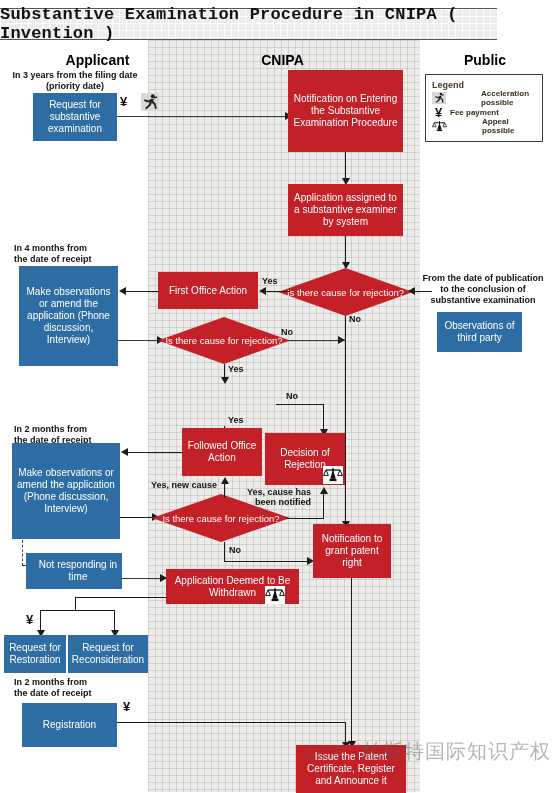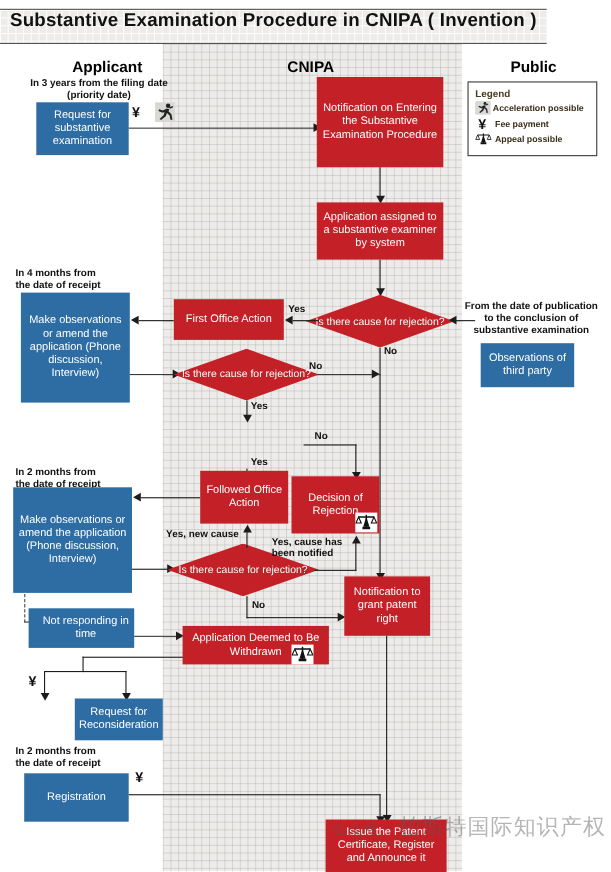--- a/index.html
+++ b/index.html
@@ -27,22 +27,22 @@
   }
 
   
   #titlebar{
     position:absolute;left:0;top:8px;width:497px;height:30px;
     background:#edecea;
     background-image:
       linear-gradient(to right, rgba(255,255,255,0.9) 1px, transparent 1px),
       linear-gradient(to bottom, rgba(255,255,255,0.9) 1px, transparent 1px);
     background-size:7px 7px;
-    display:flex;align-items:flex-start;justify-content:center;
-    border-top:1px solid #555;border-bottom:1px solid #555;
+    display:flex;align-items:center;justify-content:center;
+    border-top:1px solid #555;border-bottom:1px solid #555;font-family:Liberation Mono, monospace;
   }
   #titlebar .t{
     font-size:17px;font-weight:bold;color:#111;letter-spacing:.2px;
   }
 
   
   .colhead{
     position:absolute;font-size:14px;font-weight:bold;color:#000;
     text-align:center;
   }
@@ -83,30 +83,30 @@
     background:none;
     border-left:1.4px dashed #4a4a4a;width:0;
   }
   .arr{position:absolute;width:0;height:0;}
   .arr.r{border-top:4px solid transparent;border-bottom:4px solid transparent;border-left:7px solid #1c1c1c;}
   .arr.l{border-top:4px solid transparent;border-bottom:4px solid transparent;border-right:7px solid #1c1c1c;}
   .arr.d{border-left:4px solid transparent;border-right:4px solid transparent;border-top:7px solid #1c1c1c;}
   .arr.u{border-left:4px solid transparent;border-right:4px solid transparent;border-bottom:7px solid #1c1c1c;}
 
   
-  .elbl{position:absolute;font-size:9px;font-weight:bold;color:#111;line-height:10px;white-space:nowrap;}
+  .elbl{position:absolute;font-size:9px;font-weight:bold;color:#111;line-height:10px;white-space:nowrap;text-align:right;}
 
   
   #legend{
     position:absolute;border:1.5px solid #3a3a3a;background:#fff;
     box-sizing:border-box;padding:5px 6px;
   }
   #legend .lt{font-size:9px;font-weight:bold;color:#4a3b20;margin-bottom:1px;}
   #legend .row{display:flex;align-items:center;gap:2px;height:14px;}
-  #legend .row .tx{font-size:8px;color:#3a2f18;font-weight:bold;}
+  #legend .row .tx{font-size:8px;color:#3a2f18;font-weight:bold;margin-left:33px;}
 
   
   .ic{display:inline-block;text-align:center;line-height:1;}
   .ic-run{font-size:13px;color:#222;background:#d8d8d4;padding:0 1px;}
   .ic-yen{font-size:13px;color:#111;font-weight:bold;}
   .glyph{position:absolute;z-index:6;}
 
   
   #wm{
     position:absolute;right:4px;bottom:28px;
@@ -155,21 +155,21 @@
           <path d="M6.5 13 L13.5 13" stroke="#111" stroke-width="2.2"></path>
           <path d="M3 3 L0.6 8.4 L5.4 8.4 Z" fill="none" stroke="#111" stroke-width="1"></path>
           <path d="M17 3 L14.6 8.4 L19.4 8.4 Z" fill="none" stroke="#111" stroke-width="1"></path>
           <path d="M10 2.6 L7.2 11.8 L12.8 11.8 Z" fill="#111"></path>
         </svg>
       </span>
       <span class="tx">Appeal possible</span>
     </div>
   </div>
 
-  <div class="note" style="left:5px;top:70px;width:140px;margin-left:15px;">
+  <div class="note" style="left:5px;top:70px;width:140px;">
     <div>In 3 years from the filing date</div>
     <div>(priority date)</div>
   </div>
 
   <div class="box blue" style="left:33px;top:93px;width:84px;height:48px;">Request for substantive examination</div>
 
   <span class="glyph ic ic-yen" style="left:120px;top:95px;">¥</span>
   <span class="glyph" style="left:141px;top:93px;">
     <svg width="18" height="18" viewBox="0 0 16 16" style="background:#d8d8d4;display:block">
       <circle cx="10.5" cy="2.8" r="1.8" fill="#222"></circle>
@@ -216,20 +216,21 @@
 
   <div class="ln h black" style="left:75px;top:597px;width:95px;"></div>
   <div class="ln v black" style="left:75px;top:597px;height:14px;"></div>
   <div class="ln h black" style="left:40px;top:610px;width:75px;"></div>
   <div class="ln v black" style="left:40px;top:610px;height:22px;"></div>
   <div class="ln v black" style="left:114px;top:610px;height:22px;"></div>
   <div class="arr d" style="left:37px;top:630px;"></div>
   <div class="arr d" style="left:111px;top:630px;"></div>
   <span class="glyph ic ic-yen" style="left:26px;top:613px;">¥</span>
 
+  <div class="box blue" style="left:4px;top:635px;width:62px;height:38px;">Request for Restoration</div>
   <div class="box blue" style="left:68px;top:635px;width:80px;height:38px;">Request for Reconsideration</div>
 
   <div class="note" style="left:14px;top:677px;width:130px;text-align:left;">
     <div>In 2  months  from</div>
     <div>the date of receipt</div>
   </div>
   <div class="box blue" style="left:22px;top:703px;width:95px;height:44px;">Registration</div>
   <span class="glyph ic ic-yen" style="left:123px;top:700px;">¥</span>
 
   <div class="ln h black" style="left:117px;top:722px;width:229px;"></div>

